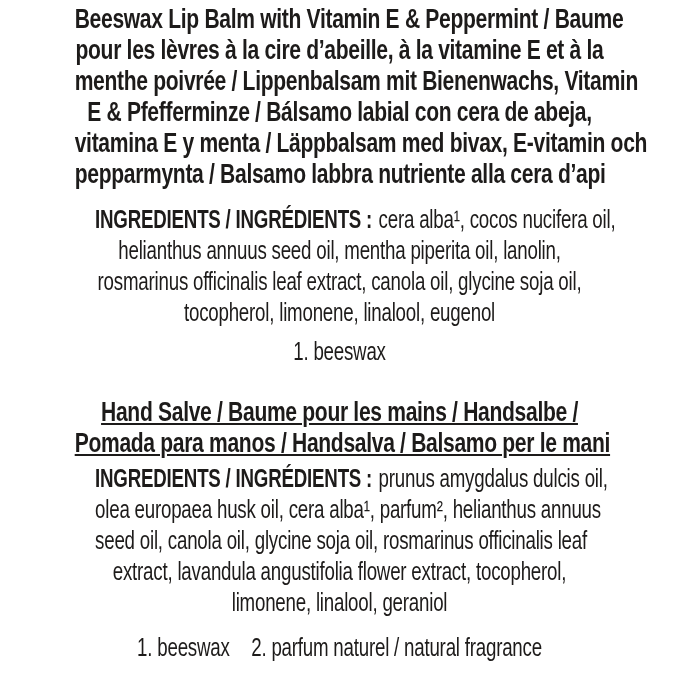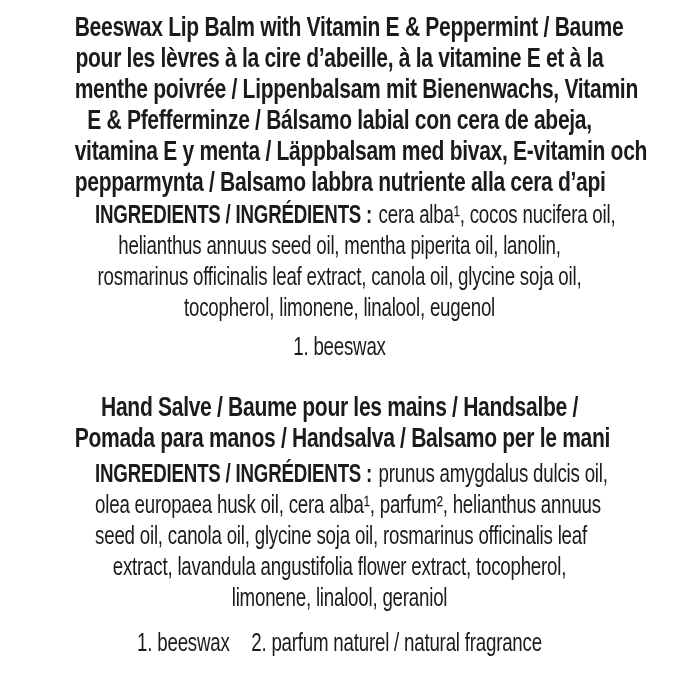--- a/index.html
+++ b/index.html
@@ -10,21 +10,21 @@
   body {
     width: 679px;
     height: 679px;
     overflow: hidden;
     font-family: "Liberation Sans", sans-serif;
     color: #1d1b1a;
   }
   .label {
     width: 679px;
     height: 679px;
-    padding-top: 12px;
+    padding-top: 4px;
     box-sizing: border-box;
     text-align: center;
   }
   .hline {
     font-weight: bold;
     font-size: 27px;
     line-height: 31px;
     letter-spacing: -0.4px;
     white-space: nowrap;
     transform: scaleX(0.78);
@@ -38,23 +38,23 @@
     letter-spacing: -0.3px;
     white-space: nowrap;
     transform: scaleX(0.72);
     transform-origin: 50% 50%;
     text-align: center;
   }
   .ing-label {
     font-weight: bold;
     margin-right: 9px;
   }
-  .para1 { margin-top: 1px; }
+  .para1 { margin-top: 14px; }
   .footnote1 { margin-top: 8px; }
-  .heading2 { margin-top: 30px; }
+  .heading2 { margin-top: 30px; text-decoration: underline; }
   .para2 { margin-top: 4px; }
   .footnotes-row {
     margin-top: 14px;
     display: flex;
     justify-content: center;
     gap: 30px;
     font-weight: 400;
     font-size: 26px;
     line-height: 31px;
     letter-spacing: -0.3px;

